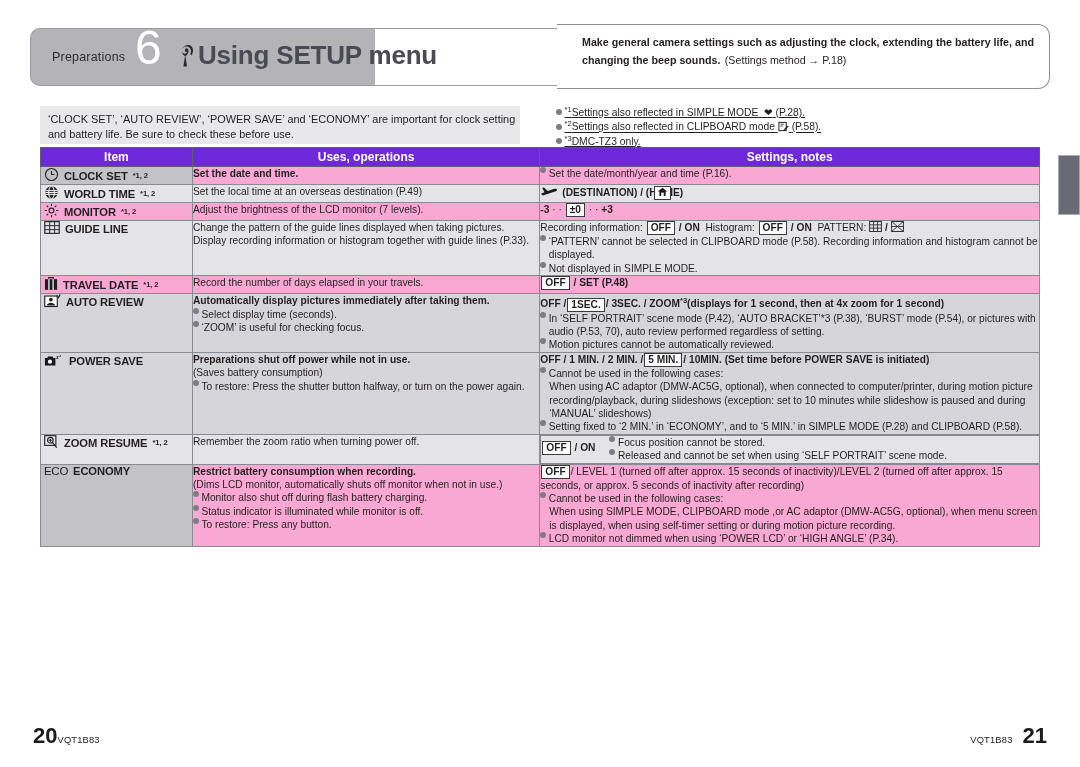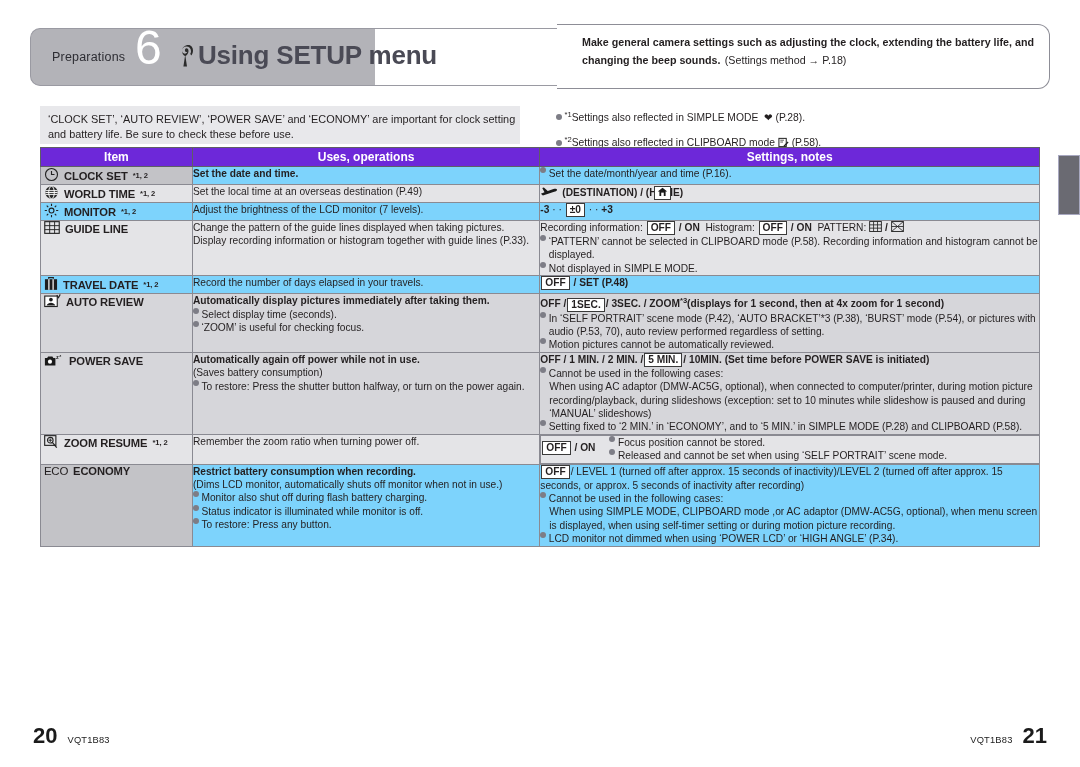--- a/index.html
+++ b/index.html
@@ -48,21 +48,21 @@
   }
   .hdr-note .b { font-weight:bold; font-size:10.7px; line-height:13.4px; }
   .hdr-note .n { font-weight:normal; font-size:10.7px; }
   .hdr-default { margin-top:1px; font-size:10.7px; display:flex; align-items:center; }
   .outline-box-demo {
     display:inline-block; width:56px; height:11px;
     border:1px solid #333; margin-left:4px; background:#fff;
   }
 
   .footnotes { position:absolute; left:556px; top:104px; width:500px; }
-  .footnotes div { font-size:10.3px; line-height:22px; white-space:nowrap; }
+  .footnotes div { font-size:10.3px; line-height:11px; white-space:nowrap;text-decoration:underline; }
   sup.fn { font-size:7.6px; vertical-align:super; }
 
   .bullet {
     display:inline-block; width:6px; height:6px; border-radius:50%;
     background:#7d7d86; margin-right:2.5px; vertical-align:1px;
     flex:0 0 auto;
   }
 
   .intro-box {
     position:absolute; left:40px; top:106px; width:480px; height:38px;
@@ -84,21 +84,21 @@
 
   .cell { padding:4px 6px 5px 7px; font-size:10.2px; line-height:13.4px; }
   .cell-item {
     padding:0 4px; font-size:11.2px; font-weight:bold; letter-spacing:-.1px;
     vertical-align:middle;
     margin-top:8px;
   }
   .item-inner { display:flex; align-items:center; gap:5px; padding-left:3px; }
   .itm-label { white-space:nowrap; }
 
-  .r-white .cell-item, .r-white .cell { background:#7dd3fc; }
+  .r-white .cell-item, .r-white .cell { background:#f9a8d4; }
   .r-gray  .cell-item, .r-gray  .cell { background:#e4e4e7; }
   .r-dkitem .cell-item { background:#c3c3c7; }
   .r-mdrow .cell-item, .r-mdrow .cell { background:#d6d6da; }
 
   .bold { font-weight:bold; }
   .li { display:flex; align-items:flex-start; line-height:13.4px; }
   .li > span.txt { flex:1; }
   .indent { padding-left:9px; display:block; }
 
   .keybox {
@@ -108,21 +108,21 @@
   }
 
   
   .ic { display:inline-block; flex:0 0 auto; }
 
   
   .edge-tab { position:absolute; right:0; top:155px; width:22px; height:60px;
               background:#6a6a72; border:1px solid #a8a8c0; }
 
   
-  .footer-left { position:absolute; left:33px; top:723px; display:flex; align-items:baseline; gap:10px; }
+  .footer-left { position:absolute; left:33px; top:723px; display:flex; align-items:baseline; gap:0; }
   .footer-right { position:absolute; right:33px; top:723px; display:flex; align-items:baseline; gap:10px; }
   .pg-num { font-size:22px; font-weight:bold; color:#1b1b1b; font-family:"Liberation Sans", sans-serif; }
   .pg-code { font-size:9.3px; color:#1b1b1b; letter-spacing:.2px; }
 </style>
 </head>
 <body>
 
 <div class="header">
   <div class="hdr-pill"></div>
   <div class="hdr-pill-right"></div>
@@ -387,21 +387,21 @@
                 <path d="M.8 5.2h2.4l1-1.6h4.6l1 1.6h2.2v8.2H.8z" fill="#1a1a1a"></path>
                 <circle cx="6.2" cy="9.2" r="2.2" fill="#fff"></circle>
                 <text x="12.6" y="6.4" font-family="Liberation Sans, sans-serif" font-size="6" font-weight="bold" fill="#1a1a1a">z</text>
                 <text x="16" y="4.2" font-family="Liberation Sans, sans-serif" font-size="4.5" font-weight="bold" fill="#1a1a1a">z</text>
               </svg>
         </span>
         <span class="itm-label">POWER SAVE</span>
       </div>
     </td>
     <td class="cell">
-      <div class="bold">Automatically again off power while not in use.</div>
+      <div class="bold">Preparations shut off power while not in use.</div>
       <div>(Saves battery consumption)</div>
       <div class="li">
             <span class="bullet"></span>
             <span class="txt">To restore: Press the shutter button halfway, or turn on the power again.</span>
           </div>
     </td>
     <td class="cell">
       <div class="bold">
         <span>OFF / 1 MIN. / 2 MIN. /</span><span class="keybox">5 MIN.</span><span>/ 10MIN. (Set time before POWER SAVE is initiated)</span>
       </div>

